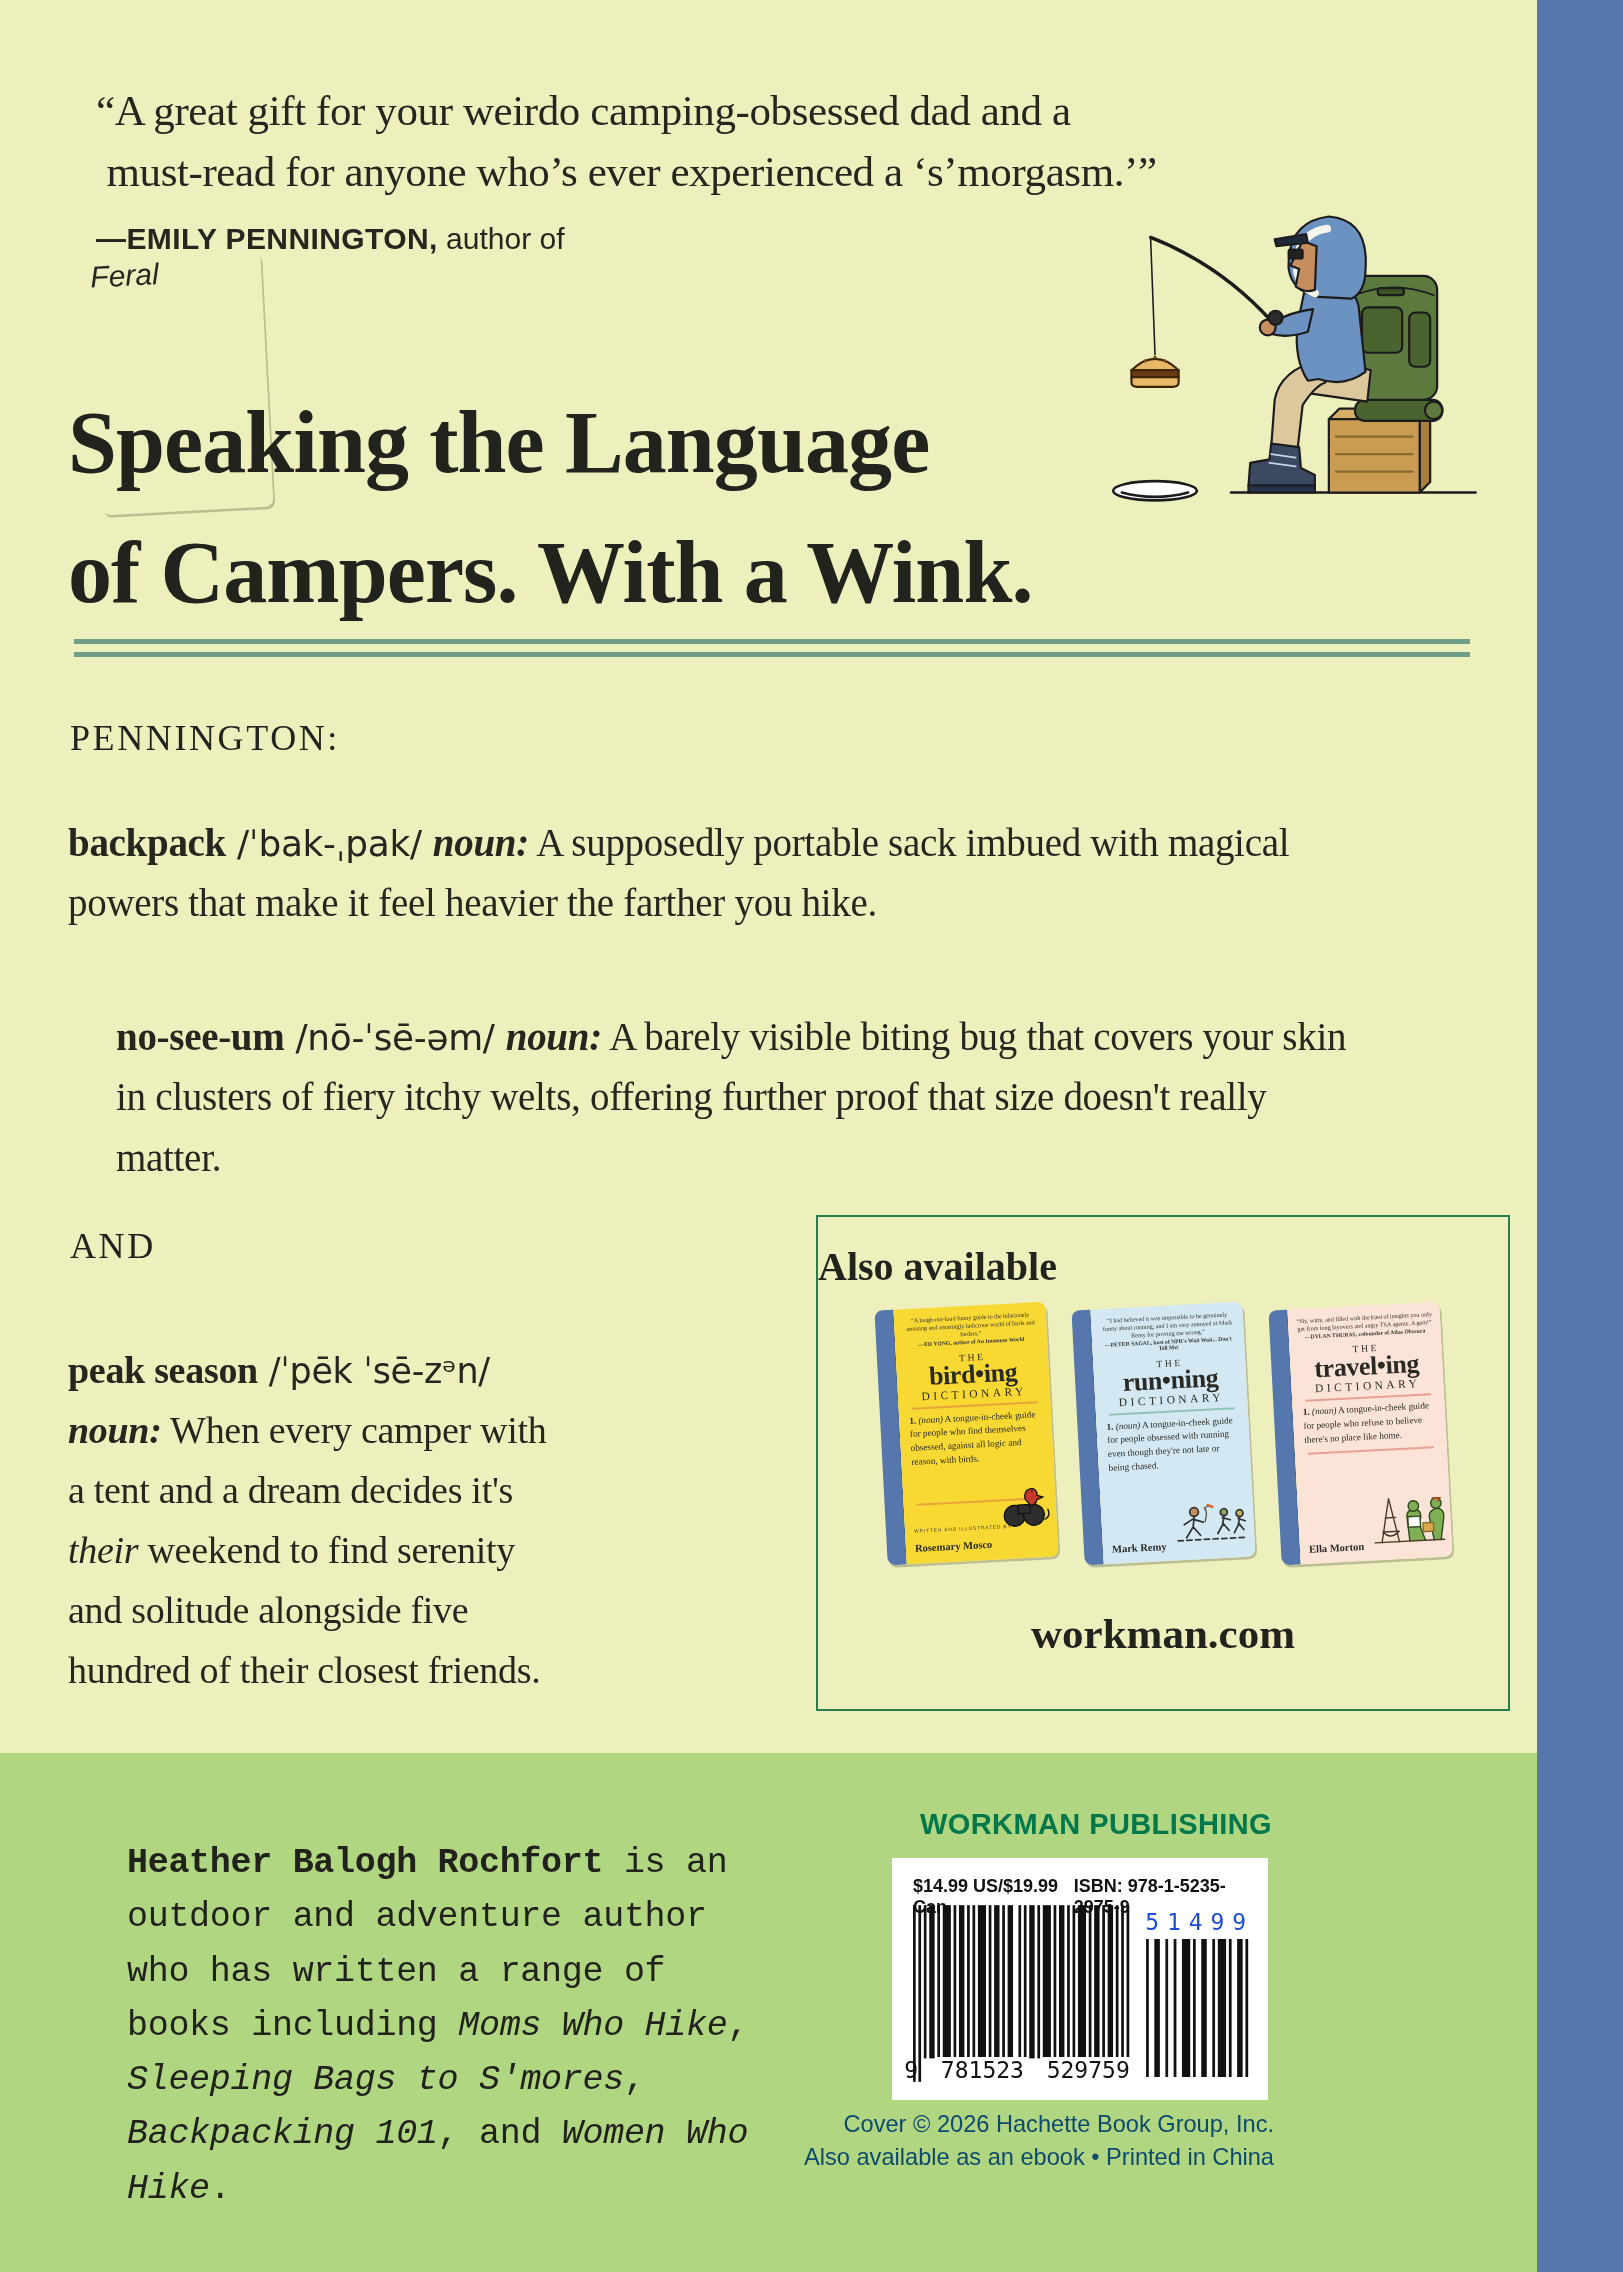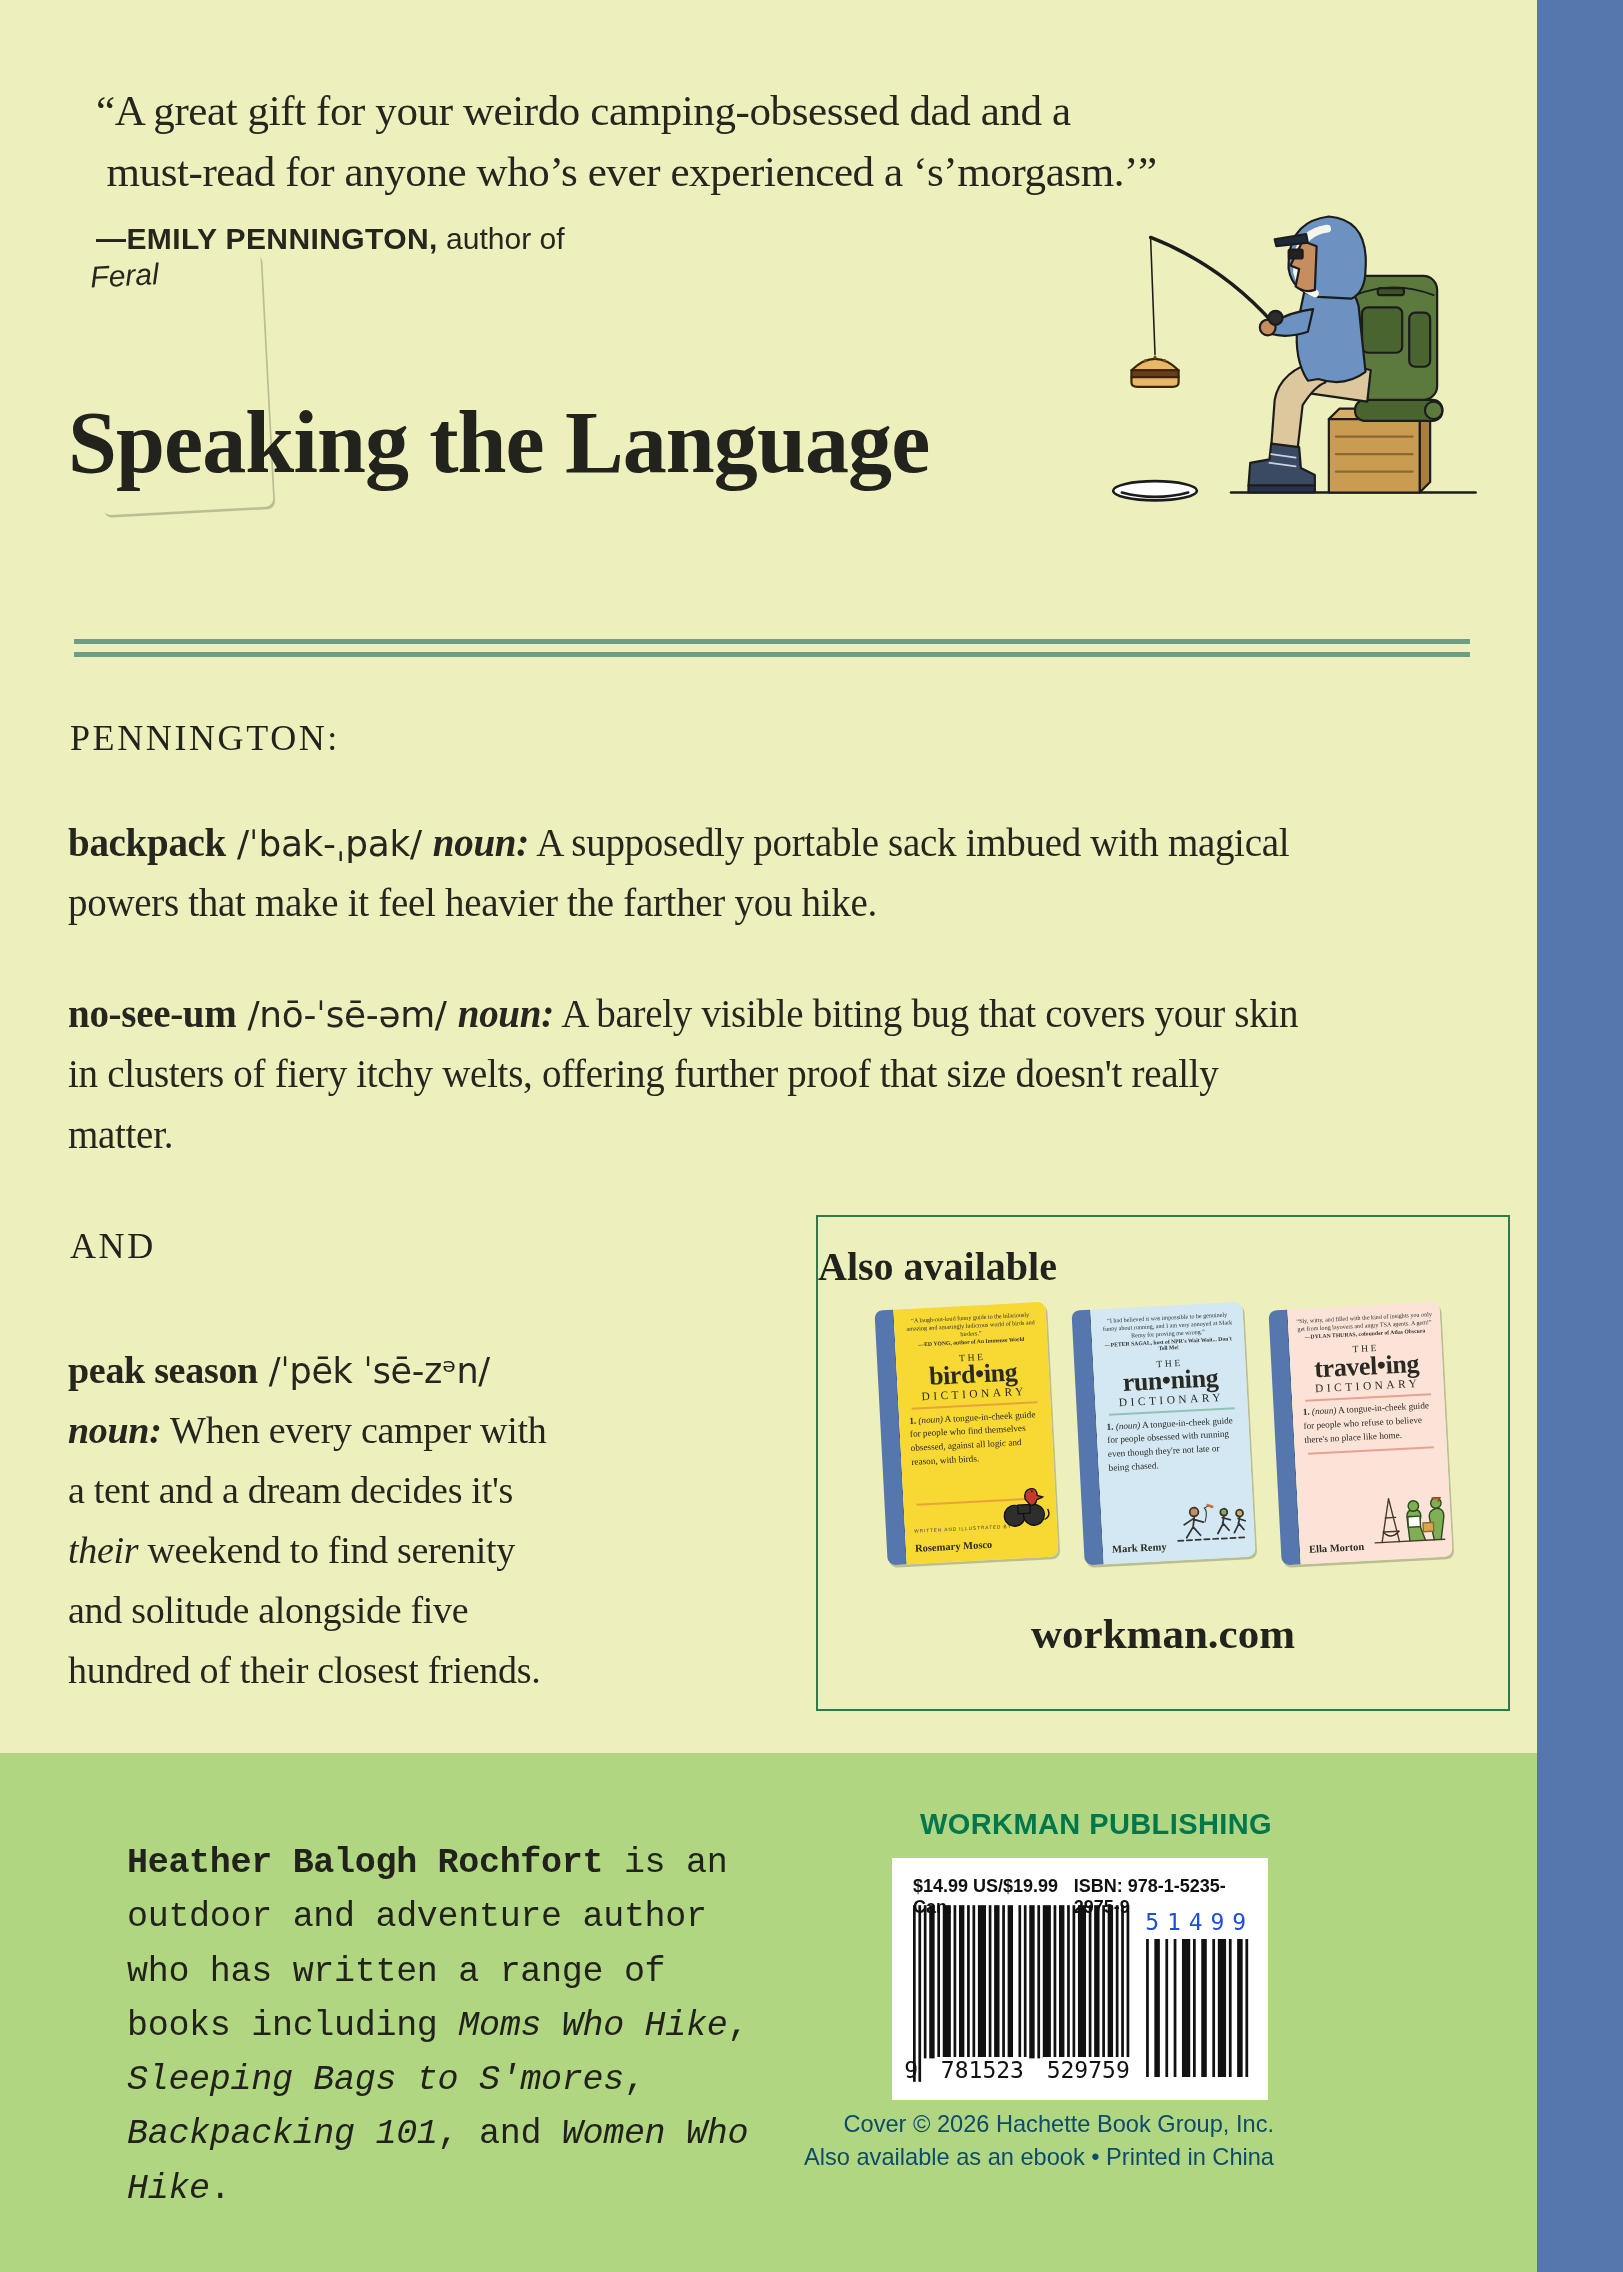--- a/index.html
+++ b/index.html
@@ -22,21 +22,21 @@
   .rule-divider{position:absolute;left:74px;top:639px;width:1396px;}
   .rule-divider .r{height:5.2px;background:#6f9e86;}
   .rule-divider .gap{height:7.9px;}
 
   .smallcaps-label{font-size:36px;letter-spacing:2.6px;color:#23231e;}
   .including{position:absolute;left:70px;top:717px;}
   .and-label{position:absolute;left:70px;top:1225px;}
 
   .entry{position:absolute;left:68px;width:1232px;font-size:39px;line-height:1.55;letter-spacing:-0.3px;}
   .entry.e1{top:774px;}
-  .entry.e2{top:945px;}
+  .entry.e2{top:968px;margin-left:48px;}
   .entry.peak{top:1302px;width:488px;font-size:38px;line-height:1.58;}
   .term{font-weight:bold;}
   .pron{font-family:"DejaVu Sans",sans-serif;font-size:0.92em;}
   .pos{font-weight:bold;font-style:italic;}
   .ital{font-style:italic;}
 
   
   .camper-art{position:absolute;left:1100px;top:185px;width:414px;height:353px;}
 
   
@@ -160,20 +160,21 @@
 
         <rect x="216" y="74" width="16" height="10" rx="2" fill="#222222"></rect>
 
         <path d="M200 62 L236 56 L238 66 L202 70 Z" fill="#1e2a3a"></path>
       </g>
     </svg>
   </div>
 
   <div class="headline">
     <div>Speaking the Language</div>
+    <div>of Campers. With a Wink.</div>
   </div>
   <div class="rule-divider">
     <div class="r"></div>
     <div class="gap"></div>
     <div class="r"></div>
   </div>
 
   <div class="including smallcaps-label">PENNINGTON:</div>
 
   <p class="entry e1"><span class="term">backpack</span><span class="pron"> /ˈbak-ˌpak/ </span><span class="pos">noun:</span><span> A supposedly portable sack imbued with magical powers that make it feel heavier the farther you hike.</span></p>

